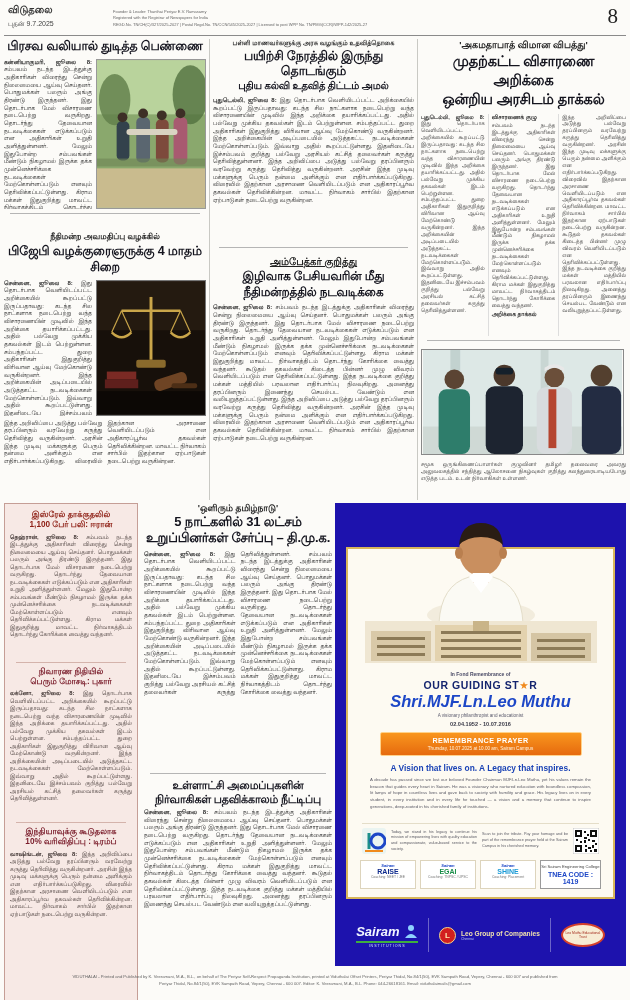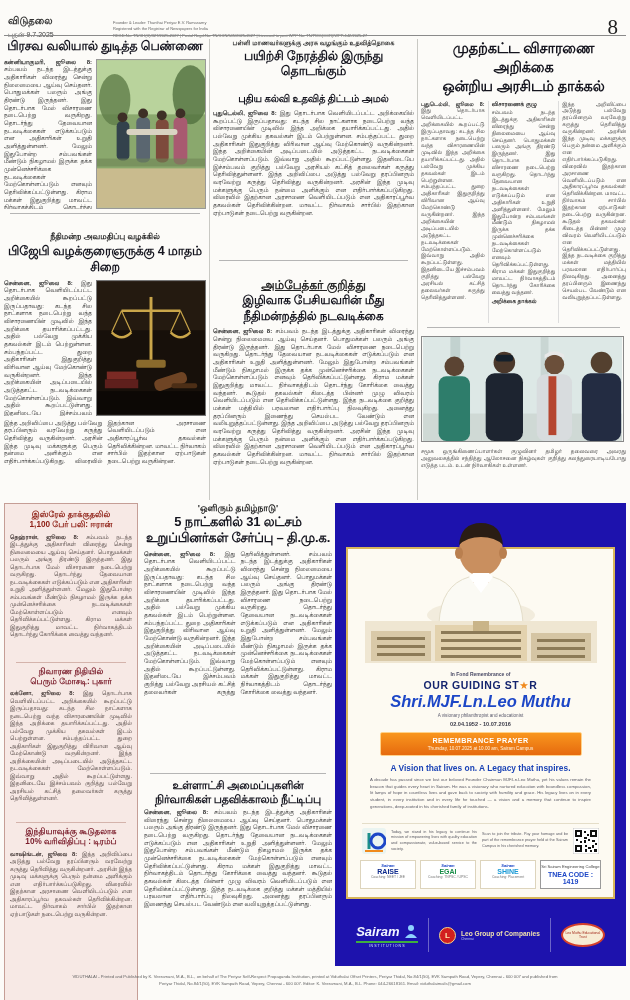--- a/index.html
+++ b/index.html
@@ -1,21 +1,21 @@
 <!DOCTYPE html>
 <html><head>
 <meta charset="utf-8">
 <style>
   * { margin:0; padding:0; box-sizing:border-box; }
   html,body { background:#e9e8e4; }
   body { font-family:"Liberation Sans","DejaVu Sans",sans-serif; }
   #page { position:relative; width:630px; height:1000px; background:#fcfbf8; overflow:hidden; margin:0 auto; color:#1c1c1c; }
 
   
-  .masthead { position:absolute; top:4px; left:8px; right:8px; height:30px;margin-top:11px; }
+  .masthead { position:absolute; top:4px; left:8px; right:8px; height:30px; }
   .paper-name { font-weight:bold; font-size:10px; color:#333; }
   .paper-date { font-size:7px; color:#444; margin-top:3px; }
   .imprint { position:absolute; left:105px; top:5px; width:330px; font-size:4px; line-height:1.6; color:#666; }
   .page-no { position:absolute; right:4px; top:0; font-family:"Liberation Serif",serif; font-size:21px; color:#222; }
   .mast-rule { position:absolute; top:35px; left:4px; right:4px; border-top:1px solid #8a8a8a; }
 
   
   .kicker { text-align:center; font-weight:bold; color:#222; }
   .hl { text-align:center; font-weight:bold; color:#14141e; letter-spacing:-.2px; }
   .body-txt { font-size:6px; line-height:1.28; text-align:justify; color:#2d2d2d; overflow:hidden; }
@@ -33,23 +33,23 @@
   .flexrow { display:flex; gap:4px; margin-top:4px; }
   .flex-txt { flex:1; }
   .photoA { width:110px; height:150px; flex:none; border:1px solid #999; }
   .photoB { width:110px; height:136px; flex:none; border:1px solid #777; }
   .court-k { font-size:8px; margin-top:18px; }
   .court-h { font-size:12.5px; margin:2px 0 2px; }
   .twocol { column-count:2; column-gap:5px; margin-top:4px; height:56px; }
 
   .b-k { font-size:6.5px; color:#333; }
   .b-h1 { font-size:12.5px; margin-top:2px; line-height:1.2; }
-  .b-h2 { font-size:10px; margin-top:14px; }
+  .b-h2 { font-size:10px; margin-top:1px; }
   .b-body1 { height:146px; margin-top:4px; }
-  .amb-k { font-size:12px; text-decoration:underline; margin-top:17px; }
+  .amb-k { font-size:10px; text-decoration:underline; margin-top:8px; }
   .amb-h { font-size:12px; line-height:1.3; }
   .b-body2 { height:196px; margin-top:4px; }
 
   .c-k { font-size:9.5px; }
   .c-h { font-size:14.5px; line-height:1.3; }
   .c-body { margin-top:5px; height:222px; column-count:3; column-gap:7px; column-rule:1px solid #ddd; font-size:5.4px; }
   .c-sub { font-weight:bold; display:block; margin:3px 0 1px; font-size:5.8px; }
   .meet-h { font-size:12.5px; margin-top:5px; }
   .photoC { width:203px; height:106px; border:1px solid #888; margin-top:4px; }
   .photoC-cap { font-size:5.6px; line-height:1.3; text-align:justify; color:#333; margin-top:2px; height:24px; overflow:hidden; }
@@ -206,20 +206,21 @@
           <b class="dateline">சென்னை, ஜூலை 8:</b>
           <span>சம்பவம் நடந்த இடத்துக்கு அதிகாரிகள் விரைந்து சென்று நிலைமையை ஆய்வு செய்தனர். பொதுமக்கள் பலரும் அங்கு திரண்டு இருந்தனர். இது தொடர்பாக மேல் விசாரணை நடைபெற்று வருகிறது. தொடர்ந்து தேவையான நடவடிக்கைகள் எடுக்கப்படும் என அதிகாரிகள் உறுதி அளித்துள்ளனர். மேலும் இதுபோன்ற சம்பவங்கள் மீண்டும் நிகழாமல் இருக்க தக்க முன்னெச்சரிக்கை நடவடிக்கைகள் மேற்கொள்ளப்படும் எனவும் தெரிவிக்கப்பட்டுள்ளது. கிராம மக்கள் இதுகுறித்து மாவட்ட நிர்வாகத்திடம் தொடர்ந்து கோரிக்கை வைத்து வந்தனர்.</span>
           <span>கூடுதல் தகவல்கள் கிடைத்த பின்னர் முழு விவரம் வெளியிடப்படும் என தெரிவிக்கப்பட்டுள்ளது. இந்த நடவடிக்கை குறித்து மக்கள் மத்தியில் பரவலான எதிர்பார்ப்பு நிலவுகிறது. அனைத்து தரப்பினரும் இணைந்து செயல்பட வேண்டும் என வலியுறுத்தப்பட்டுள்ளது.</span>
           <span>இந்த அறிவிப்பை அடுத்து பல்வேறு தரப்பினரும் வரவேற்று கருத்து தெரிவித்து வருகின்றனர். அரசின் இந்த முடிவு மக்களுக்கு பெரும் நன்மை அளிக்கும் என எதிர்பார்க்கப்படுகிறது. விரைவில் இதற்கான அரசாணை வெளியிடப்படும் என அதிகாரப்பூர்வ தகவல்கள் தெரிவிக்கின்றன. மாவட்ட நிர்வாகம் சார்பில் இதற்கான ஏற்பாடுகள் நடைபெற்று வருகின்றன.</span>
         </div>
       </div>
     </div>
 
     <div class="colC">
       <div>
+        <div class="kicker c-k">'அகமதாபாத் விமான விபத்து'</div>
         <div class="hl c-h">முதற்கட்ட விசாரணை அறிக்கை</div>
         <div class="hl c-h">ஒன்றிய அரசிடம் தாக்கல்</div>
         <div class="body-txt c-body">
           <b class="dateline">புதுடெல்லி, ஜூலை 8:</b>
           <span>இது தொடர்பாக வெளியிடப்பட்ட அறிக்கையில் கூறப்பட்டு இருப்பதாவது: கடந்த சில நாட்களாக நடைபெற்று வந்த விசாரணையின் முடிவில் இந்த அறிக்கை தயாரிக்கப்பட்டது. அதில் பல்வேறு முக்கிய தகவல்கள் இடம் பெற்றுள்ளன. சம்பந்தப்பட்ட துறை அதிகாரிகள் இதுகுறித்து விரிவான ஆய்வு மேற்கொண்டு வருகின்றனர். இந்த அறிக்கையின் அடிப்படையில் அடுத்தகட்ட நடவடிக்கைகள் மேற்கொள்ளப்படும். இவ்வாறு அதில் கூறப்பட்டுள்ளது. இதனிடையே இச்சம்பவம் குறித்து பல்வேறு அரசியல் கட்சித் தலைவர்கள் கருத்து தெரிவித்துள்ளனர்.</span>
           <span class="c-sub">விசாரணைக் குழு</span>
           <span>சம்பவம் நடந்த இடத்துக்கு அதிகாரிகள் விரைந்து சென்று நிலைமையை ஆய்வு செய்தனர். பொதுமக்கள் பலரும் அங்கு திரண்டு இருந்தனர். இது தொடர்பாக மேல் விசாரணை நடைபெற்று வருகிறது. தொடர்ந்து தேவையான நடவடிக்கைகள் எடுக்கப்படும் என அதிகாரிகள் உறுதி அளித்துள்ளனர். மேலும் இதுபோன்ற சம்பவங்கள் மீண்டும் நிகழாமல் இருக்க தக்க முன்னெச்சரிக்கை நடவடிக்கைகள் மேற்கொள்ளப்படும் எனவும் தெரிவிக்கப்பட்டுள்ளது. கிராம மக்கள் இதுகுறித்து மாவட்ட நிர்வாகத்திடம் தொடர்ந்து கோரிக்கை வைத்து வந்தனர்.</span>
           <span class="c-sub">அறிக்கை தாக்கல்</span>
           <span>இந்த அறிவிப்பை அடுத்து பல்வேறு தரப்பினரும் வரவேற்று கருத்து தெரிவித்து வருகின்றனர். அரசின் இந்த முடிவு மக்களுக்கு பெரும் நன்மை அளிக்கும் என எதிர்பார்க்கப்படுகிறது. விரைவில் இதற்கான அரசாணை வெளியிடப்படும் என அதிகாரப்பூர்வ தகவல்கள் தெரிவிக்கின்றன. மாவட்ட நிர்வாகம் சார்பில் இதற்கான ஏற்பாடுகள் நடைபெற்று வருகின்றன.</span>
           <span>கூடுதல் தகவல்கள் கிடைத்த பின்னர் முழு விவரம் வெளியிடப்படும் என தெரிவிக்கப்பட்டுள்ளது. இந்த நடவடிக்கை குறித்து மக்கள் மத்தியில் பரவலான எதிர்பார்ப்பு நிலவுகிறது. அனைத்து தரப்பினரும் இணைந்து செயல்பட வேண்டும் என வலியுறுத்தப்பட்டுள்ளது.</span>

